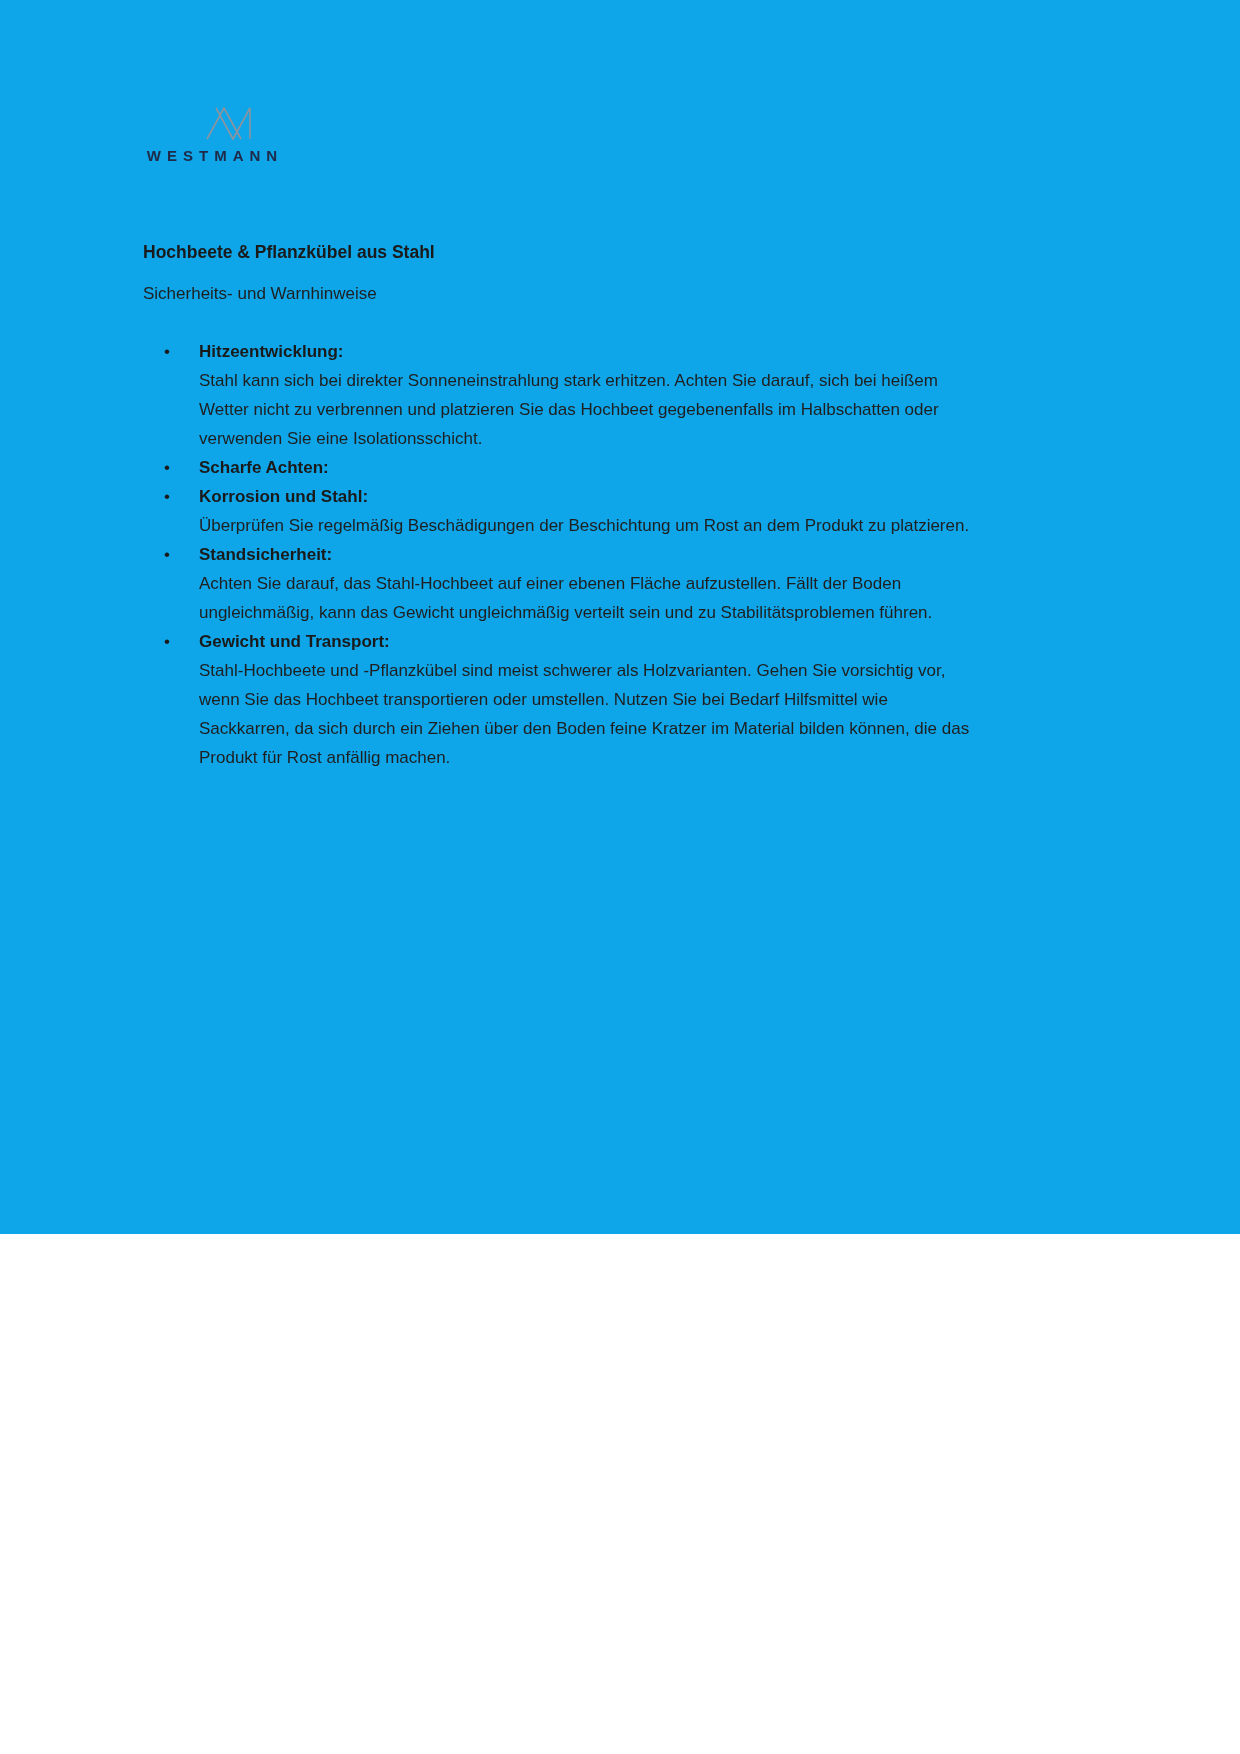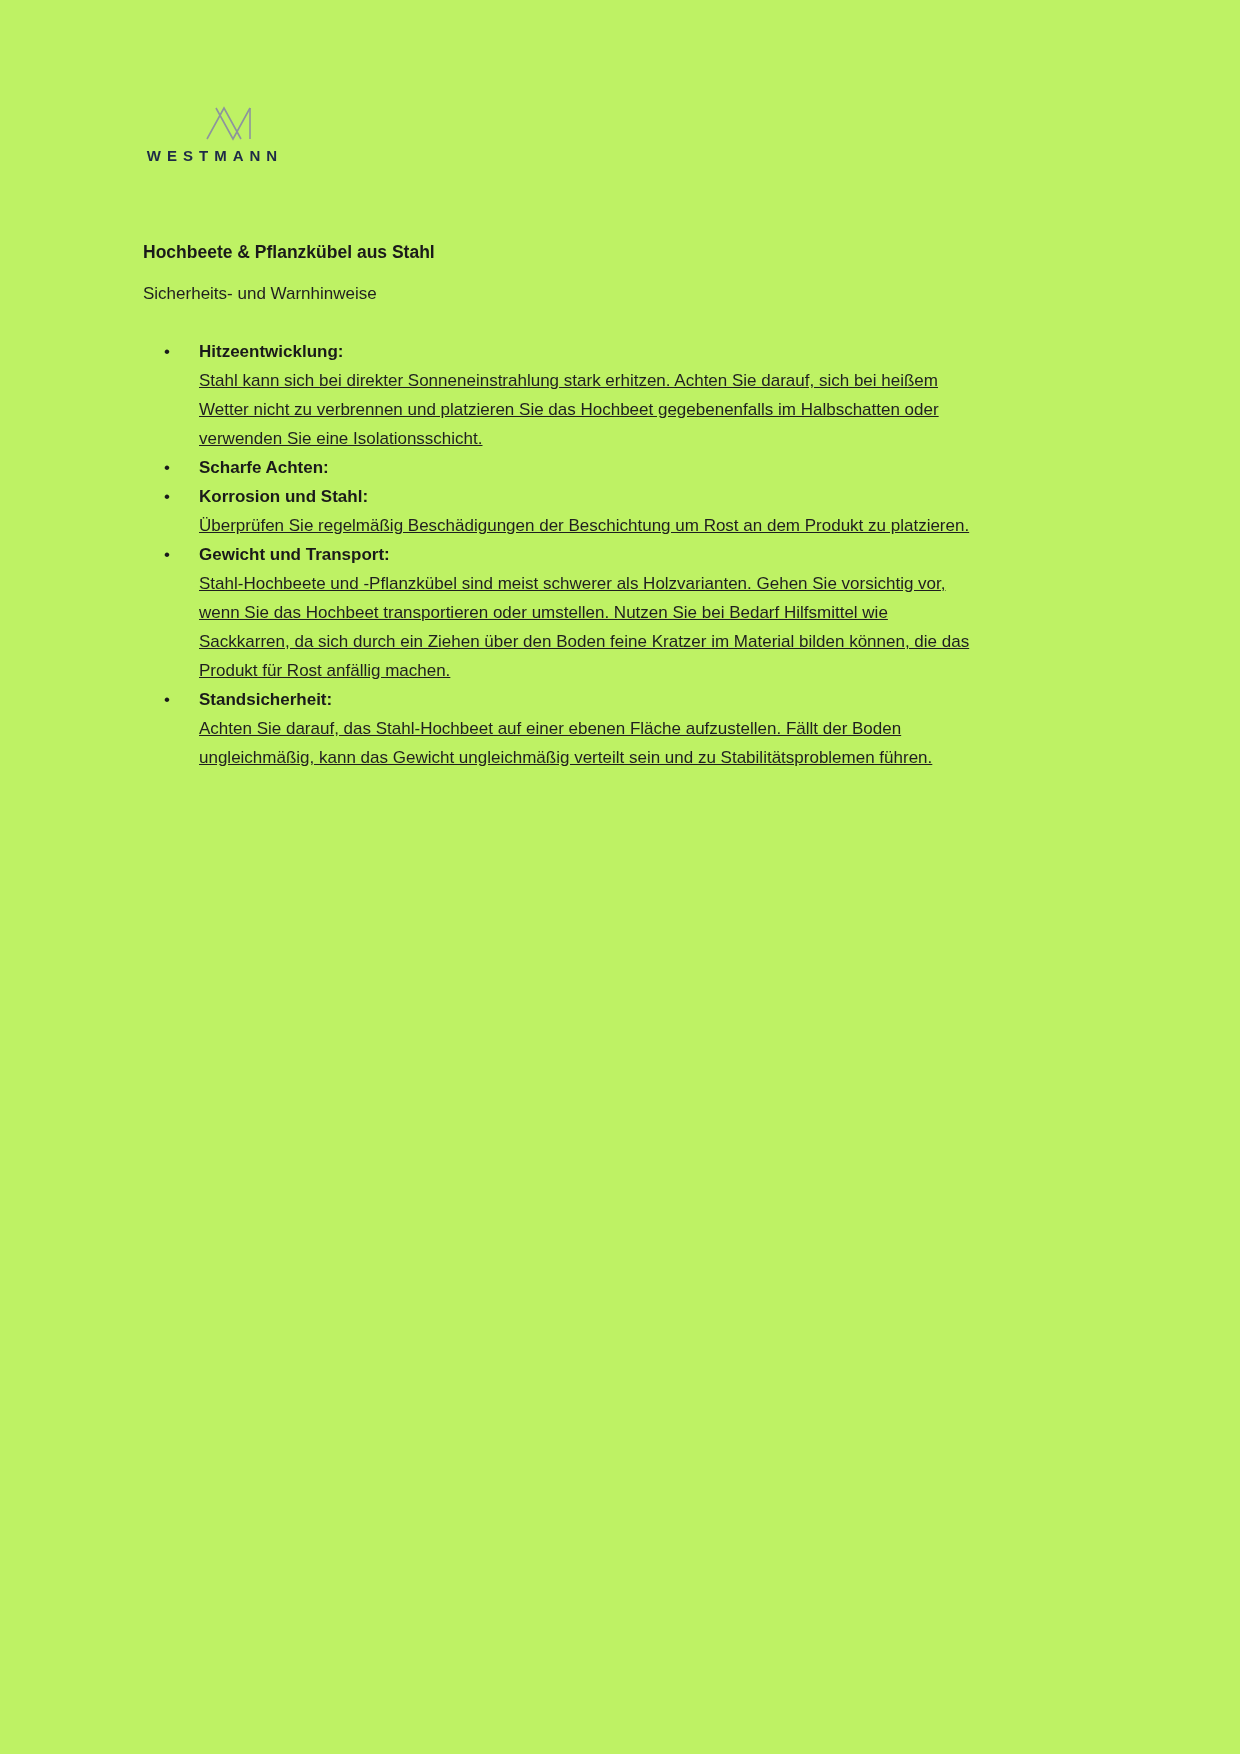--- a/index.html
+++ b/index.html
@@ -3,22 +3,22 @@
 <meta charset="utf-8">
 <style>
   html, body {
     margin: 0;
     padding: 0;
     background: #ffffff;
   }
   .page {
     position: relative;
     width: 1240px;
-    height: 1754px;
-    background: #bef264;
+    height: 1234px;
+    background: #0ea5e9;
     font-family: "Liberation Sans", sans-serif;
     color: #1f1f1f;
     overflow: hidden;
   }
 
   
   .logo {
     position: absolute;
     top: 103px;
     left: 135px;
@@ -89,21 +89,20 @@
     color: #1a1a1a;
   }
   .item-heading {
     font-weight: 700;
     color: #1a1a1a;
   }
   .item-body {
     font-weight: 400;
     color: #1f1f1f;
     max-width: 772px;
-    text-decoration: underline;
   }
 </style>
 </head>
 <body>
 
 <div class="page">
 
   <div class="logo">
     <svg class="logo-mark" viewBox="0 0 62 42" aria-hidden="true">
       <path d="M10 36 L27 5 L44 36"></path>
@@ -123,23 +122,23 @@
         <div class="item-body">Stahl kann sich bei direkter Sonneneinstrahlung stark erhitzen. Achten Sie darauf, sich bei heißem Wetter nicht zu verbrennen und platzieren Sie das Hochbeet gegebenenfalls im Halbschatten oder verwenden Sie eine Isolationsschicht.</div>
       </li>
       <li>
         <div class="item-heading">Scharfe Achten:</div>
       </li>
       <li>
         <div class="item-heading">Korrosion und Stahl:</div>
         <div class="item-body">Überprüfen Sie regelmäßig Beschädigungen der Beschichtung um Rost an dem Produkt zu platzieren.</div>
       </li>
       <li>
+        <div class="item-heading">Standsicherheit:</div>
+        <div class="item-body">Achten Sie darauf, das Stahl-Hochbeet auf einer ebenen Fläche aufzustellen. Fällt der Boden ungleichmäßig, kann das Gewicht ungleichmäßig verteilt sein und zu Stabilitätsproblemen führen.</div>
+      </li>
+      <li>
         <div class="item-heading">Gewicht und Transport:</div>
         <div class="item-body">Stahl-Hochbeete und -Pflanzkübel sind meist schwerer als Holzvarianten. Gehen Sie vorsichtig vor, wenn Sie das Hochbeet transportieren oder umstellen. Nutzen Sie bei Bedarf Hilfsmittel wie Sackkarren, da sich durch ein Ziehen über den Boden feine Kratzer im Material bilden können, die das Produkt für Rost anfällig machen.</div>
-      </li>
-      <li>
-        <div class="item-heading">Standsicherheit:</div>
-        <div class="item-body">Achten Sie darauf, das Stahl-Hochbeet auf einer ebenen Fläche aufzustellen. Fällt der Boden ungleichmäßig, kann das Gewicht ungleichmäßig verteilt sein und zu Stabilitätsproblemen führen.</div>
       </li>
     </ul>
   </div>
 
 </div>
 
 </body></html>

